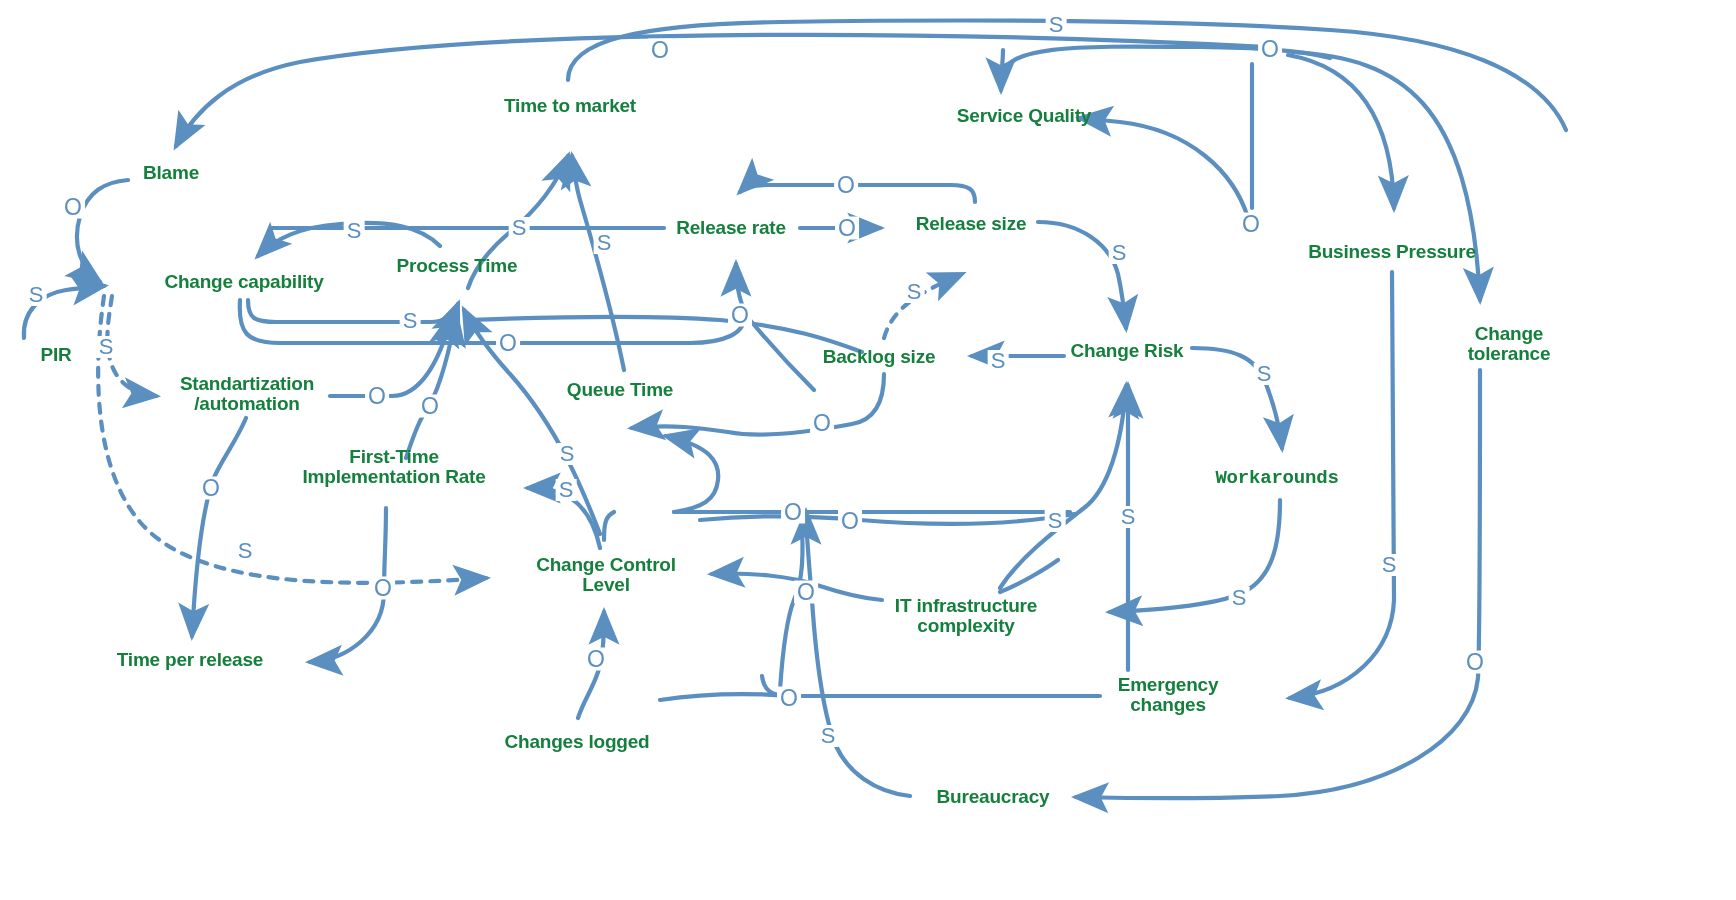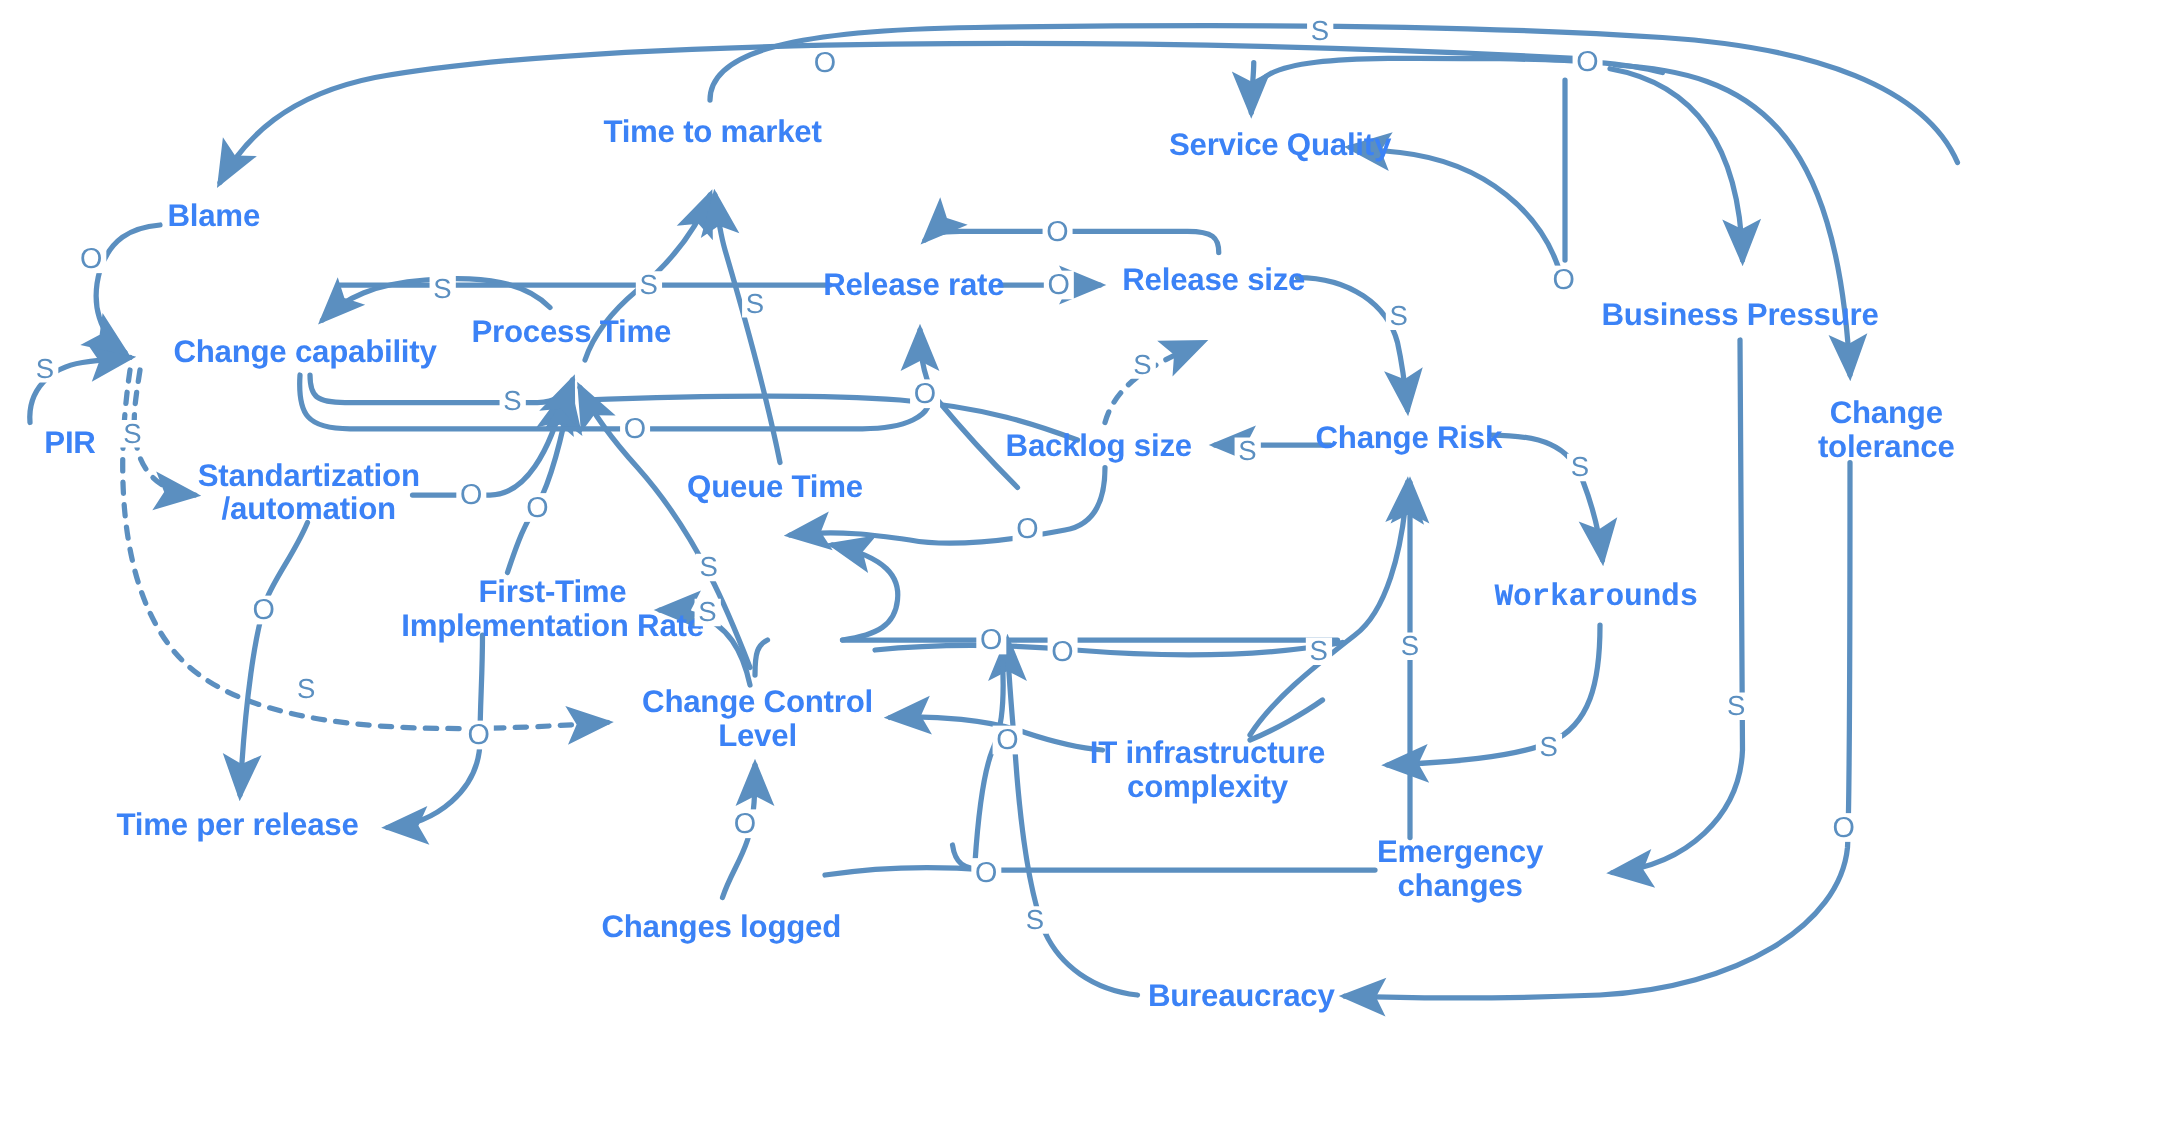--- a/index.html
+++ b/index.html
@@ -18,24 +18,24 @@
   }
   #wires {
     position: absolute;
     left: 0;
     top: 0;
     width: 1736px;
     height: 900px;
   }
   .node {
     position: absolute;
-    color: #3b82f6;
+    color: #15803d;
     font-family: "Liberation Sans", sans-serif;
     font-weight: bold;
-    font-size: 25px;
+    font-size: 19px;
     line-height: 1.06;
     white-space: pre;
     letter-spacing: -0.2px;
     transform: translate(-50%, -50%);
     text-align: center;
     pointer-events: auto;
   }
   .polarity {
     position: absolute;
     color: #5b8fc0;
@@ -163,21 +163,21 @@
 
     </g>
   </svg>
 
   <div id="node-layer">
       <div class="node" style="left: 28px; top: 355px; margin-left: 28px;">PIR</div>
       <div class="node" style="left: 171px; top: 173px;">Blame</div>
       <div class="node" style="left: 244px; top: 282px;">Change capability</div>
       <div class="node" style="left: 247px; top: 394px;">Standartization
 /automation</div>
-      <div class="node" style="left: 394px; top: 487px; margin-left: 48px;">First-Time
+      <div class="node" style="left: 394px; top: 467px;">First-Time
 Implementation Rate</div>
       <div class="node" style="left: 190px; top: 660px;">Time per release</div>
       <div class="node" style="left: 457px; top: 266px;">Process Time</div>
       <div class="node" style="left: 570px; top: 106px;">Time to market</div>
       <div class="node" style="left: 620px; top: 390px;">Queue Time</div>
       <div class="node" style="left: 606px; top: 575px;">Change Control
 Level</div>
       <div class="node" style="left: 577px; top: 742px; text-align: right;">Changes logged</div>
       <div class="node" style="left: 731px; top: 228px;">Release rate</div>
       <div class="node" style="left: 879px; top: 357px;">Backlog size</div>

